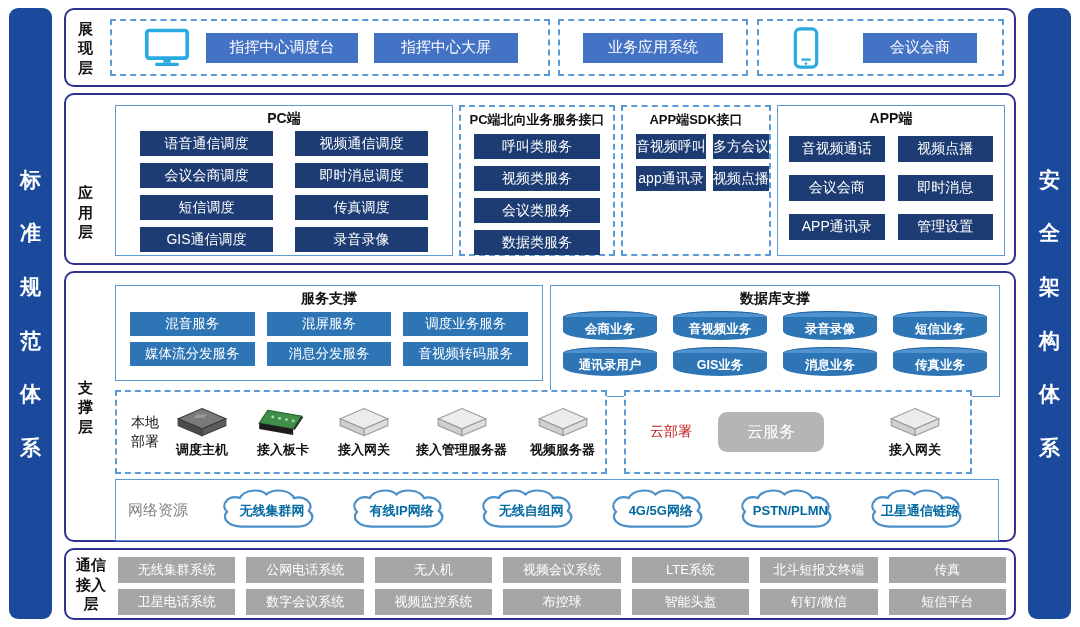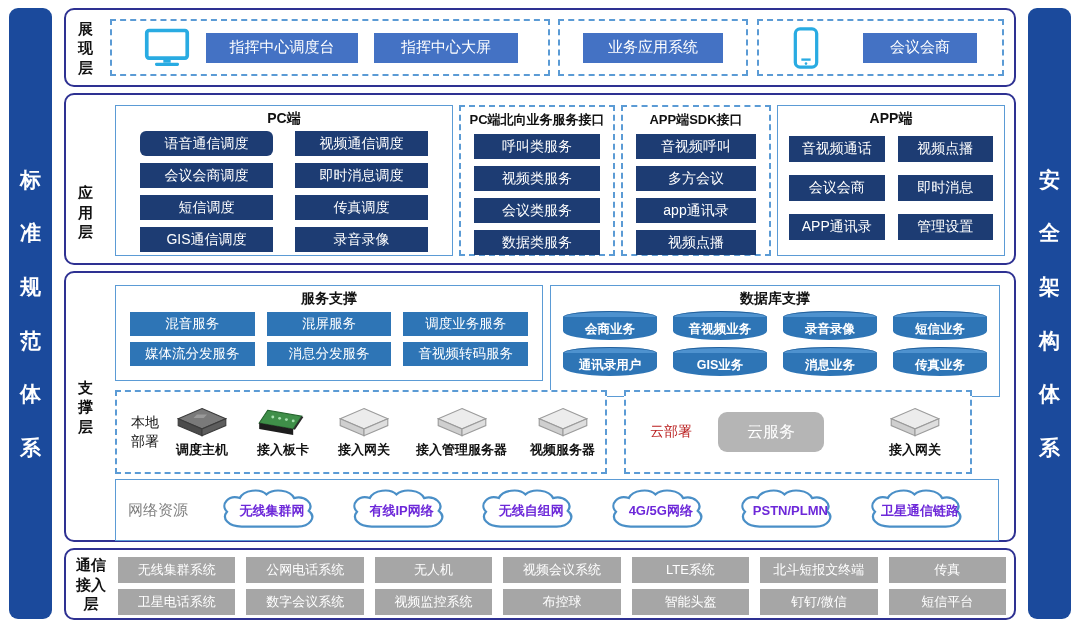--- a/index.html
+++ b/index.html
@@ -43,21 +43,21 @@
             border-radius:0 0 50% 50% / 0 0 9px 9px;}
   .cyl-top{position:absolute;left:0;right:0;top:0;height:12px;background:#4e92cf;
            border-radius:50%;box-shadow:inset 0 0 0 1px #24619c;}
   .cyl-label{position:relative;z-index:1;display:flex;align-items:center;justify-content:center;
              height:100%;color:#fff;font-size:12.5px;font-weight:bold;padding-top:4px;white-space:nowrap;}
 
   
   .cloud{position:relative;width:112px;height:48px;flex:0 0 auto;}
   .cloud svg{position:absolute;left:0;top:0;width:100%;height:100%;}
   .cloud-label{position:absolute;left:0;right:0;top:0;bottom:0;display:flex;align-items:center;
-               justify-content:center;font-weight:bold;font-size:13px;color:#6d28d9;padding-top:1px;white-space:nowrap;}
+               justify-content:center;font-weight:bold;font-size:13px;color:#0369a1;padding-top:1px;white-space:nowrap;}
 
   
   .device{display:flex;flex-direction:column;align-items:center;gap:1px;}
   .device .dlabel{font-size:13px;font-weight:bold;color:#111;white-space:nowrap;}
   .dev-svg{width:58px;height:34px;}
 </style>
 </head>
 <body>
 
 <div class="canvas">
@@ -95,21 +95,21 @@
       <div class="btn btn-accent" style="width:114px;height:30px;">会议会商</div>
     </div>
   </section>
 
   <section class="layer" style="top:93px;height:172px;">
     <div class="layer-label" style="left:11px;top:50%;transform:translateY(-50%);width:17px;margin-top:33px;">应用层</div>
 
     <div class="solid-box" style="left:49px;top:10px;width:338px;height:151px;">
       <div class="sec-title">PC端</div>
       <div class="grid g2" style="padding:4px 24px 0;gap:7px 22px;">
-        <div class="btn btn-navy" style="height:25px;border-radius:6px;">语音通信调度</div>
+        <div class="btn btn-navy" style="height:25px;">语音通信调度</div>
         <div class="btn btn-navy" style="height:25px;">视频通信调度</div>
         <div class="btn btn-navy" style="height:25px;">会议会商调度</div>
         <div class="btn btn-navy" style="height:25px;">即时消息调度</div>
         <div class="btn btn-navy" style="height:25px;">短信调度</div>
         <div class="btn btn-navy" style="height:25px;">传真调度</div>
         <div class="btn btn-navy" style="height:25px;">GIS通信调度</div>
         <div class="btn btn-navy" style="height:25px;">录音录像</div>
       </div>
     </div>
 
@@ -118,21 +118,21 @@
       <div class="grid" style="grid-template-columns:1fr;padding:6px 13px 0;gap:7px;">
         <div class="btn btn-navy" style="height:25px;">呼叫类服务</div>
         <div class="btn btn-navy" style="height:25px;">视频类服务</div>
         <div class="btn btn-navy" style="height:25px;">会议类服务</div>
         <div class="btn btn-navy" style="height:25px;">数据类服务</div>
       </div>
     </div>
 
     <div class="dashed-box" style="left:555px;top:10px;width:150px;height:151px;">
       <div class="sec-title small">APP端SDK接口</div>
-      <div class="grid" style="grid-template-columns:1fr;padding:6px 13px 16px;gap:7px;">
+      <div class="grid" style="grid-template-columns:1fr 1fr;padding:6px 13px 16px;gap:7px;">
         <div class="btn btn-navy" style="height:25px;">音视频呼叫</div>
         <div class="btn btn-navy" style="height:25px;">多方会议</div>
         <div class="btn btn-navy" style="height:25px;">app通讯录</div>
         <div class="btn btn-navy" style="height:25px;">视频点播</div>
       </div>
     </div>
 
     <div class="solid-box" style="left:711px;top:10px;width:228px;height:151px;">
       <div class="sec-title">APP端</div>
       <div class="grid g2" style="padding:9px 11px 0;gap:13px 13px;">

